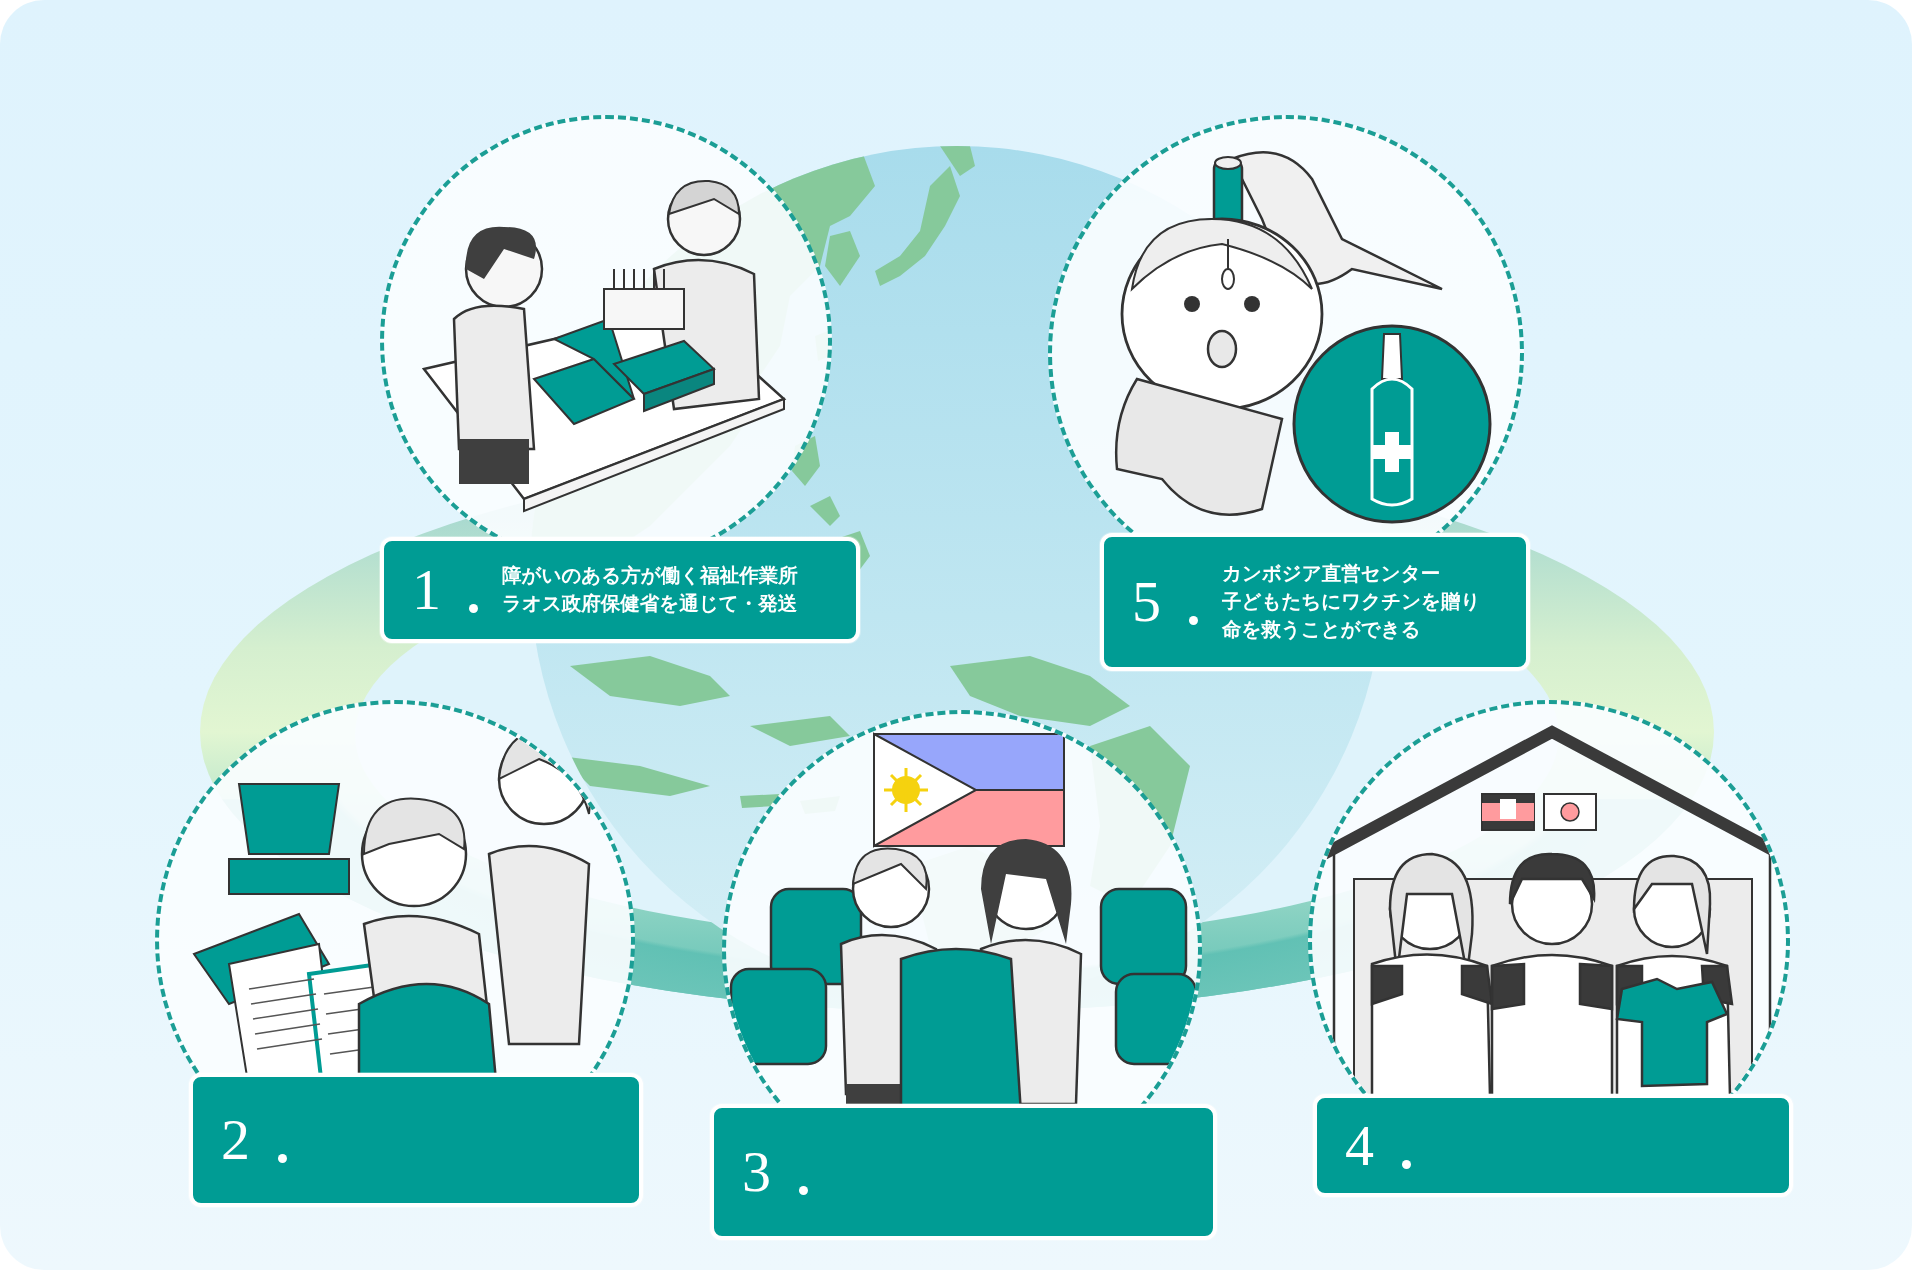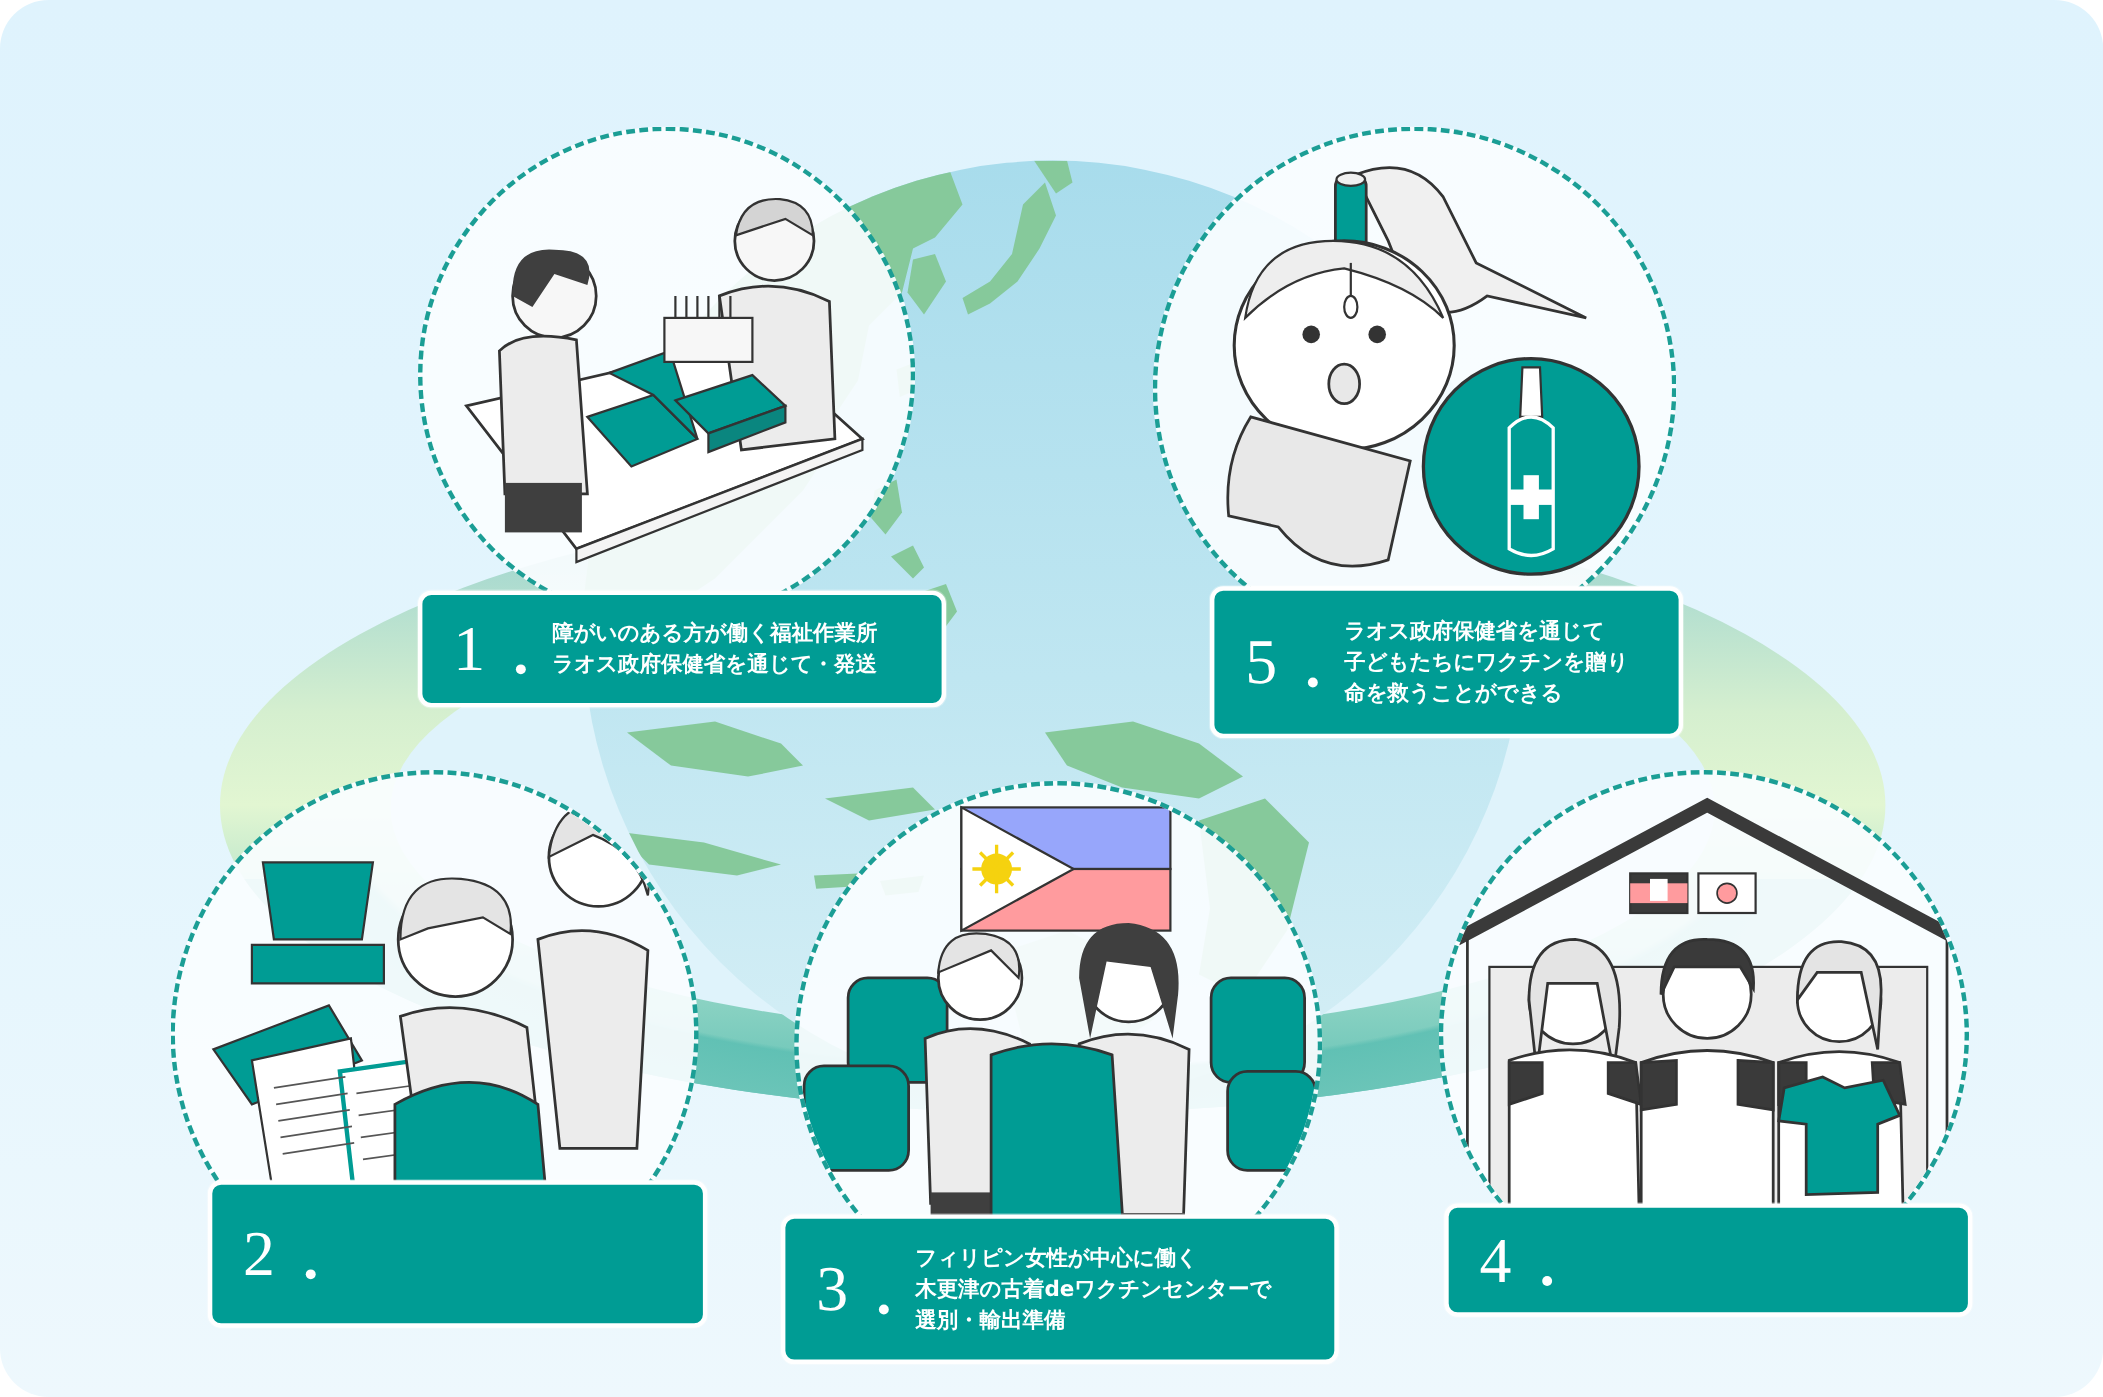--- a/index.html
+++ b/index.html
@@ -147,21 +147,21 @@
       <circle cx="340" cy="305" r="98" fill="#009c94" stroke="#333" stroke-width="3"></circle>
       <path d="M332 215 L348 215 L350 260 L330 260 Z" fill="#ffffff" stroke="#333" stroke-width="2"></path>
       <path d="M320 270 Q340 250 360 270 L360 380 Q340 392 320 380 Z" fill="#009c94" stroke="#ffffff" stroke-width="3"></path>
       <rect x="333" y="313" width="14" height="40" fill="#ffffff"></rect>
       <rect x="320" y="326" width="40" height="14" fill="#ffffff"></rect>
     </svg>
   </div>
   <div class="caption" style="left:1100px; top:533px; width:430px; height:138px;">
     <div class="num"><span>5</span><span class="dot"></span></div>
     <div class="lines">
-      <div>ラオス政府保健省を通じて</div>
+      <div>カンボジア直営センター</div>
       <div>子どもたちにワクチンを贈り</div>
       <div>命を救うことができる</div>
     </div>
   </div>
 
   <div class="step-circle" style="left:155px; top:700px; width:480px; height:480px;">
     <svg width="480" height="480" viewBox="0 0 480 480">
 
       <polygon points="80,80 180,80 170,150 90,150" fill="#009c94" stroke="#333" stroke-width="2"></polygon>
       <polygon points="70,155 190,155 190,190 70,190" fill="#009c94" stroke="#333" stroke-width="2"></polygon>
@@ -224,25 +224,20 @@
 
       <circle cx="300" cy="175" r="40" fill="#ffffff" stroke="#333" stroke-width="2.5"></circle>
       <path d="M255 175 Q255 125 300 125 Q350 130 345 190 L340 230 L320 165 L280 160 L265 230 Z" fill="#3f3f3f"></path>
       <path d="M255 235 Q305 215 355 240 L350 390 L260 390 Z" fill="#ececec" stroke="#333" stroke-width="2.5"></path>
 
       <path d="M175 245 Q230 225 285 245 L295 400 L175 400 Z" fill="#009c94" stroke="#333" stroke-width="2.5"></path>
     </svg>
   </div>
   <div class="caption" style="left:710px; top:1104px; width:507px; height:136px;">
     <div class="num"><span>3</span><span class="dot"></span></div>
-    <div class="lines">
-      <div>フィリピン女性が中心に働く</div>
-      <div>木更津の古着deワクチンセンターで</div>
-      <div>選別・輸出準備</div>
-    </div>
   </div>
 
   <div class="step-circle" style="left:1308px; top:700px; width:482px; height:482px;">
     <svg width="482" height="482" viewBox="0 0 482 482">
 
       <polyline points="12,150 240,28 468,150" fill="none" stroke="#3a3a3a" stroke-width="12"></polyline>
       <line x1="22" y1="150" x2="22" y2="420" stroke="#333" stroke-width="2.5"></line>
       <line x1="458" y1="150" x2="458" y2="420" stroke="#333" stroke-width="2.5"></line>
       <rect x="42" y="175" width="398" height="240" fill="#ececec" stroke="#333" stroke-width="2"></rect>
 

